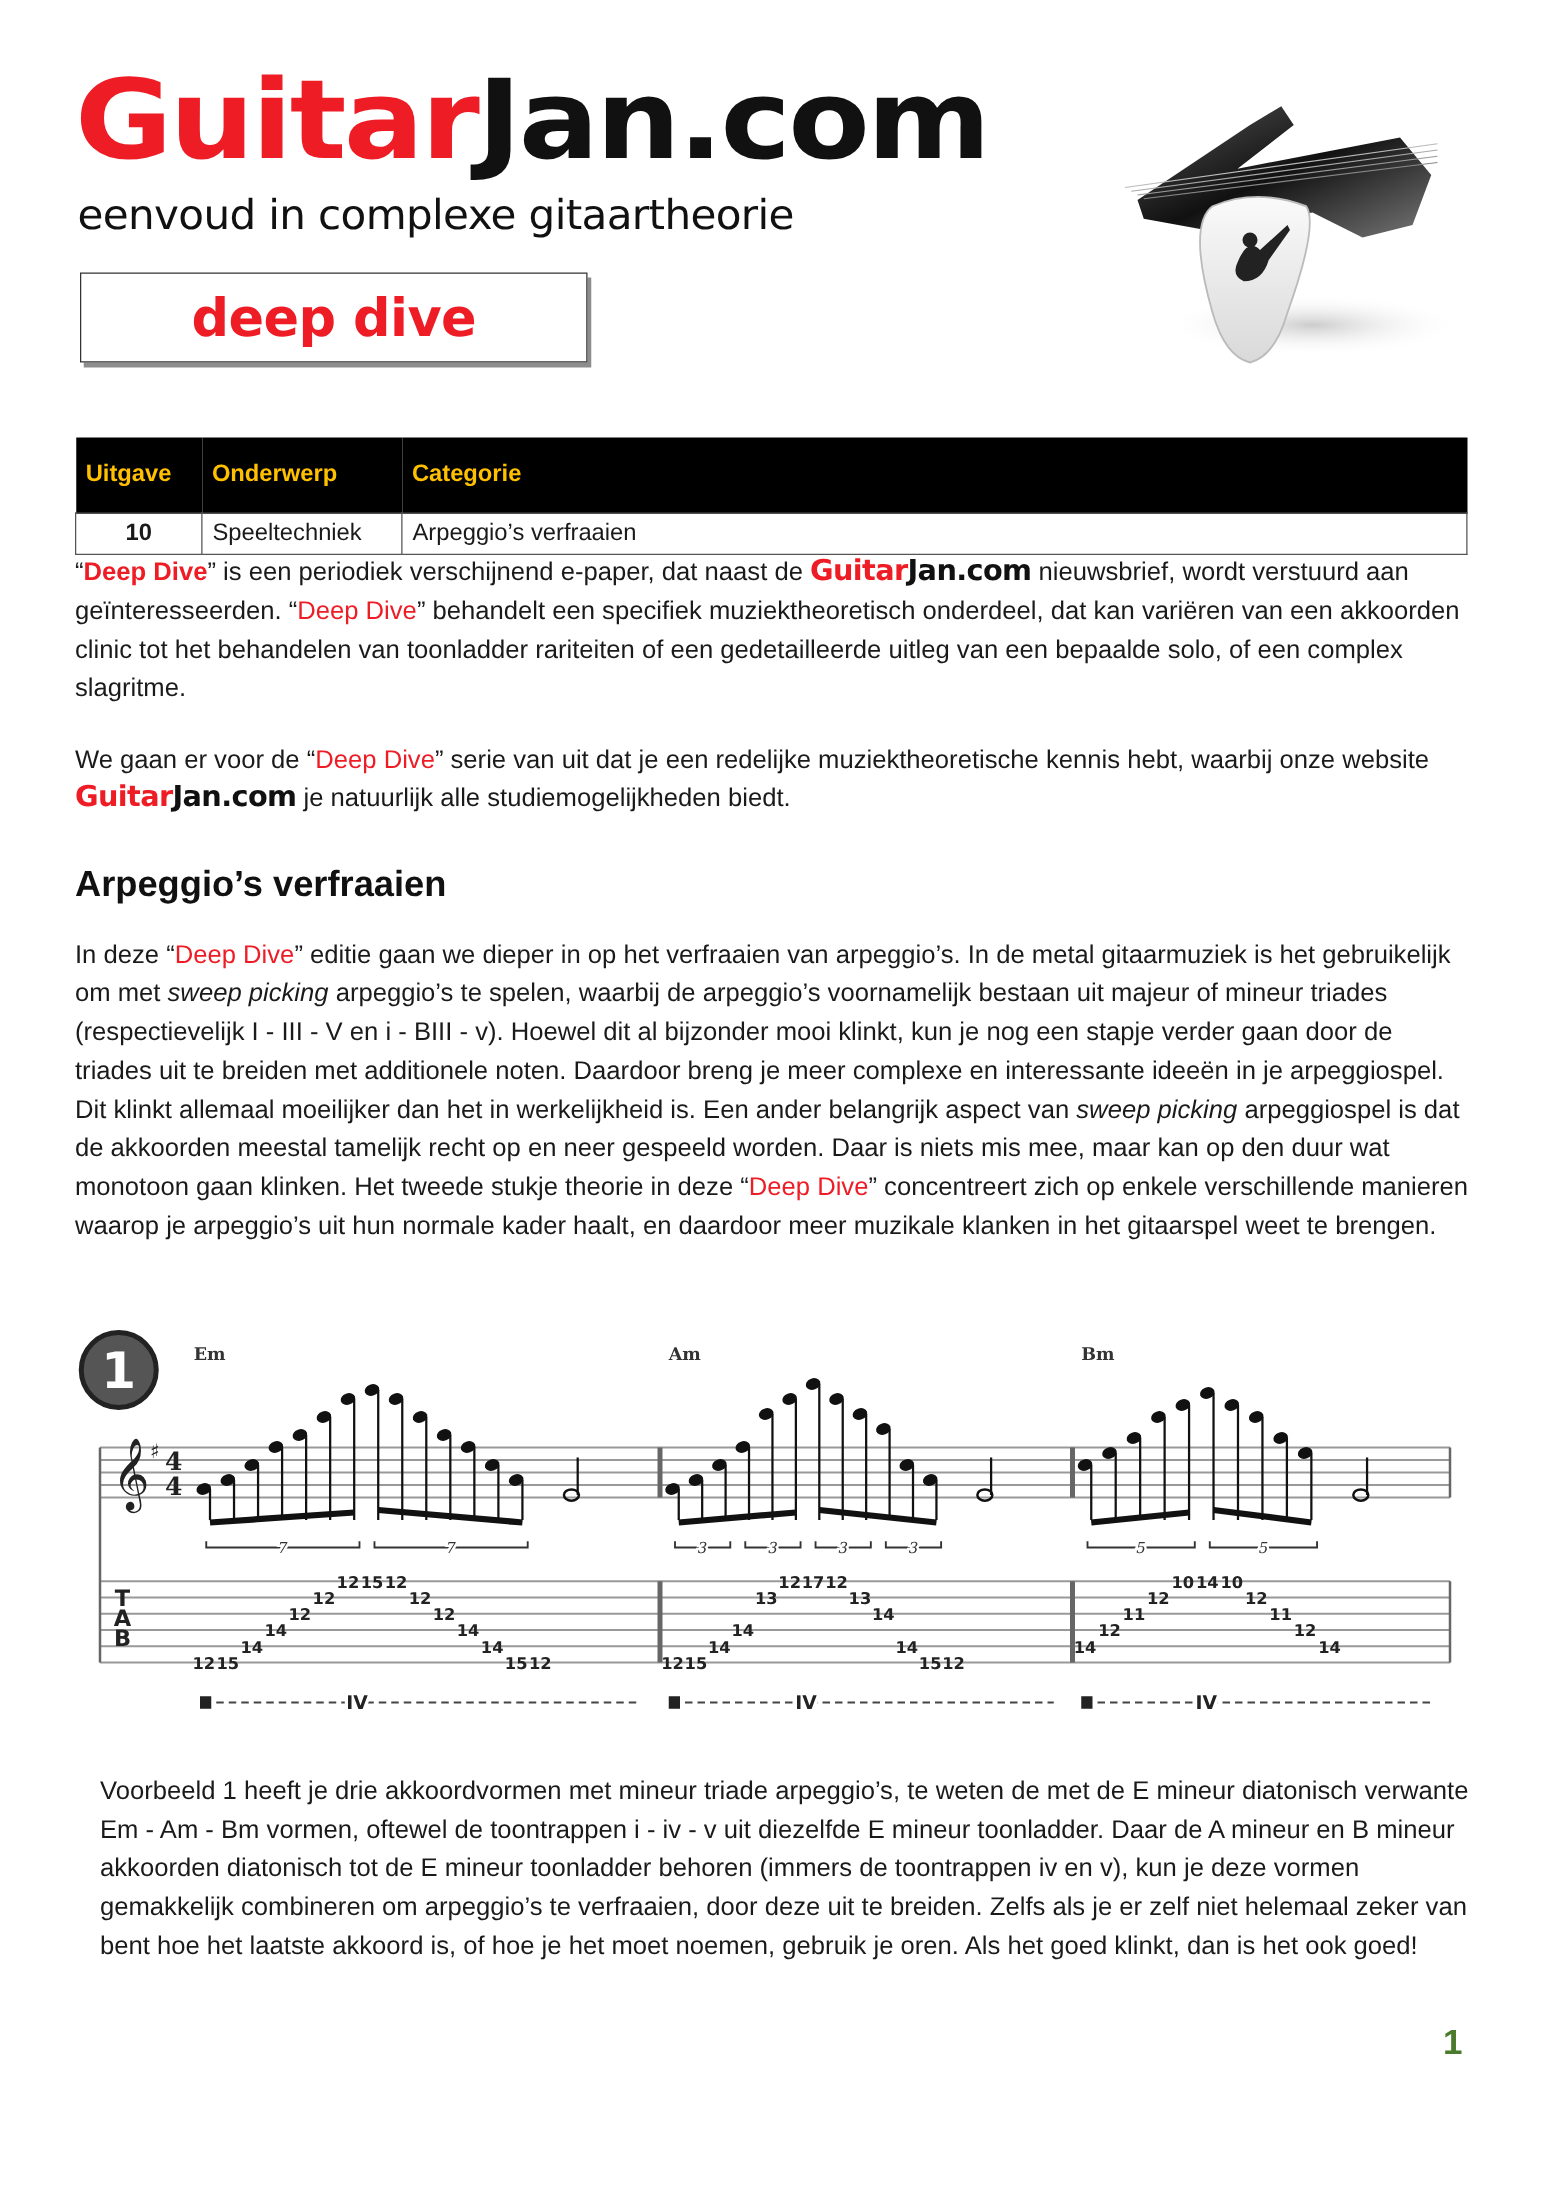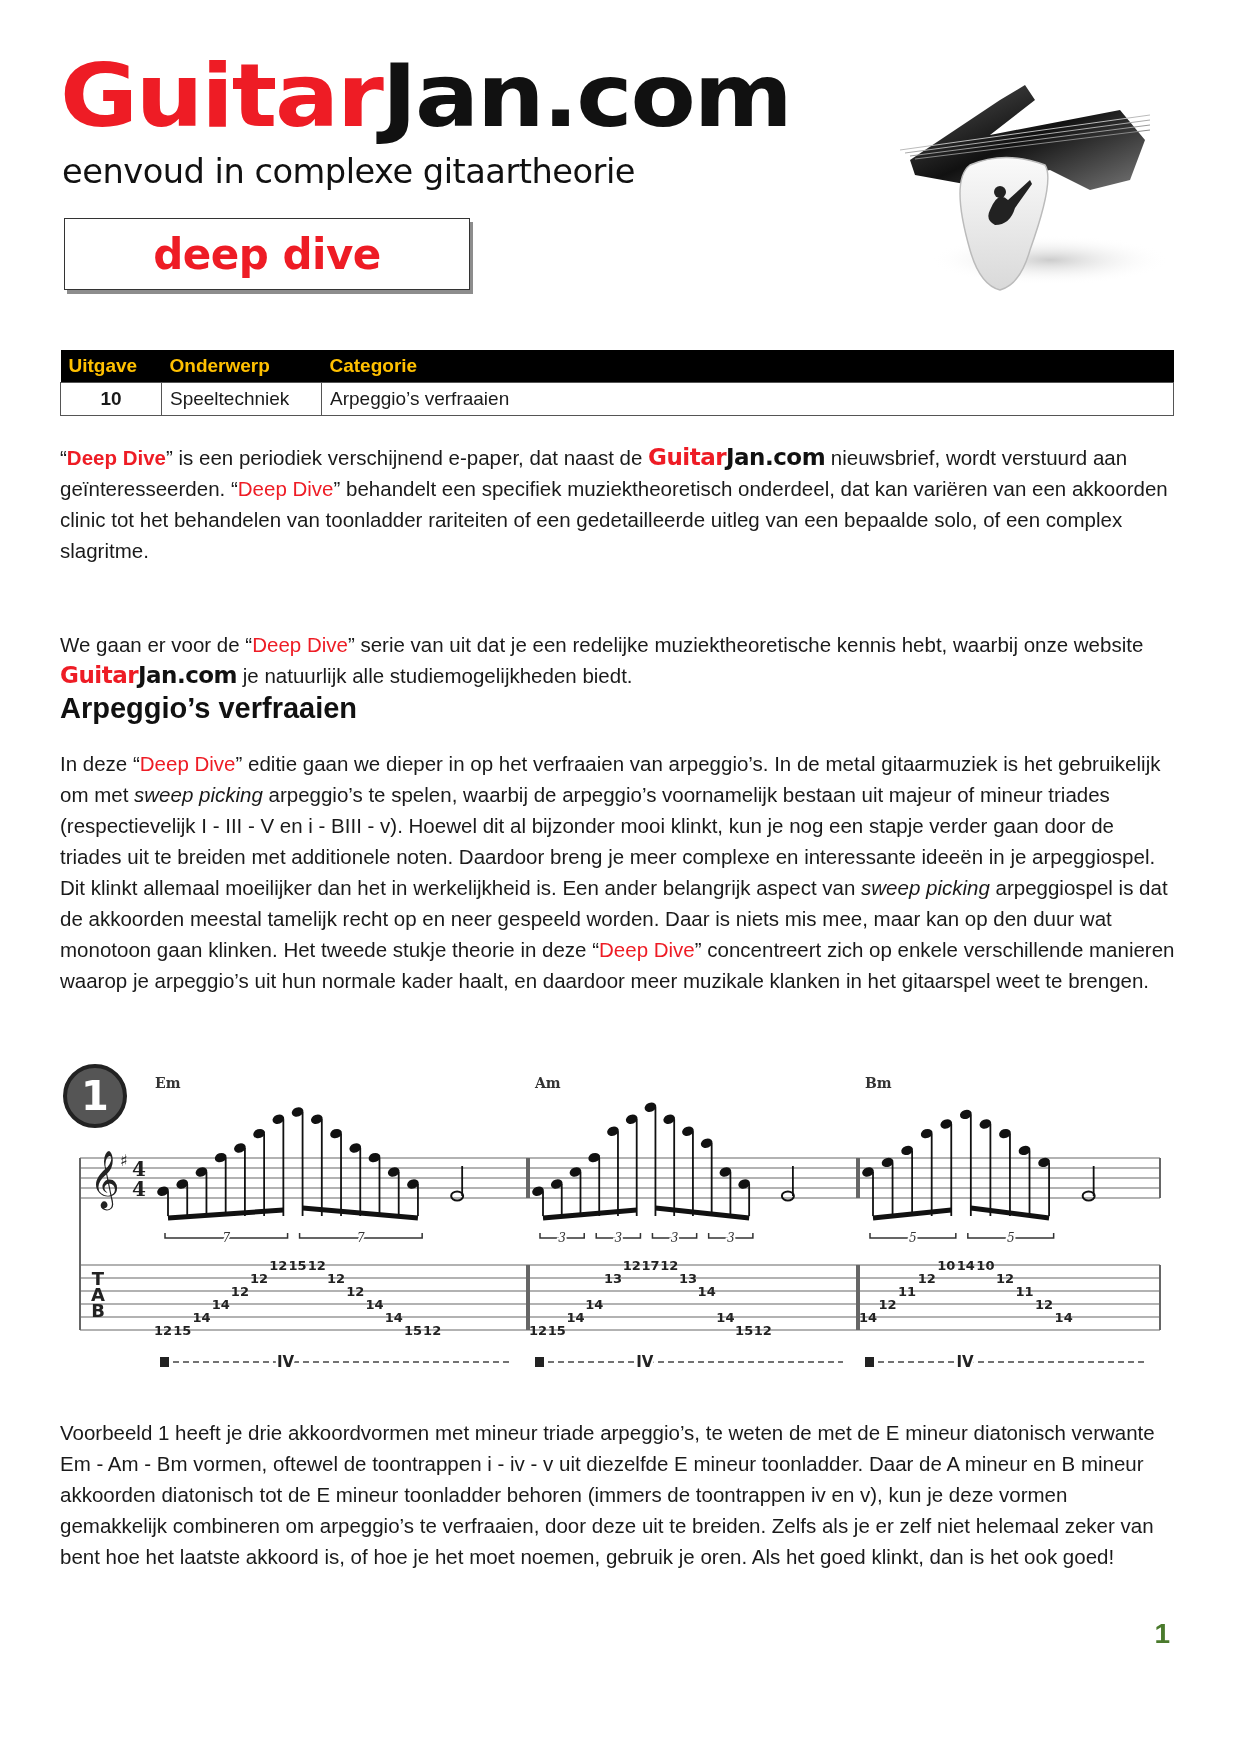--- a/index.html
+++ b/index.html
@@ -15,21 +15,21 @@
   .tagline { left:62px; top:152px; font-family:"DejaVu Sans", sans-serif; font-size:33px; color:#111;
              letter-spacing:-0.5px; transform:scaleX(1.02); transform-origin:left top; }
   .deepdive-box { left:64px; top:218px; width:404px; height:70px; border:1.5px solid #333;
                   background:#fff; box-shadow:3px 4px 0 #8d8d8d; display:flex; align-items:center; justify-content:center; }
   .deepdive-box span { font-family:"DejaVu Sans", sans-serif; color:#ee1c25; font-size:42px; font-weight:bold; letter-spacing:-0.5px; }
 
   .hero { left:880px; top:60px; width:290px; height:270px; }
 
   
   .info-table { left:60px; top:350px; width:1114px; border-collapse:collapse; font-size:19px; }
-  .info-table th { background:#000; color:#ffc000; text-align:left; font-weight:bold; padding:3px 8px; height:26px; }
+  .info-table th { background:#000; color:#ffc000; text-align:left; font-weight:bold; padding:17px 8px; height:26px; }
   .info-table td { border:1px solid #555; padding:3px 8px; height:26px; }
   .info-table td.num { text-align:center; font-weight:bold; }
   .info-table td.bold { font-weight:normal; }
   .info-table th.c1, .info-table td.c1 { width:84px; }
   .info-table th.c2, .info-table td.c2 { width:143px; }
 
   .para { left:60px; width:1120px; font-size:20.5px; line-height:31px; }
   .para p { margin:0; }
   .red-text { color:#ee1c25; }
   .red-bold { color:#ee1c25; font-weight:bold; }
@@ -97,21 +97,21 @@
       <td class="c1 num">10</td>
       <td class="c2 bold">Speeltechniek</td>
       <td>Arpeggio’s verfraaien</td>
     </tr>
   </tbody>
 </table>
 
 <div class="abs para" style="top:442px;">
   <p>“<span class="red-bold">Deep Dive</span>” is een periodiek verschijnend e-paper, dat naast de <span class="brand-inline"><span class="r">Guitar</span><span class="k">Jan.com</span></span> nieuwsbrief, wordt verstuurd aan geïnteresseerden. “<span class="red-text">Deep Dive</span>” behandelt een specifiek muziektheoretisch onderdeel, dat kan variëren van een akkoorden clinic tot het behandelen van toonladder rariteiten of een gedetailleerde uitleg van een bepaalde solo, of een complex slagritme.</p>
 </div>
-<div class="abs para" style="top:629px;">
+<div class="abs para" style="top:592px;">
   <p>We gaan er voor de “<span class="red-text">Deep Dive</span>” serie van uit dat je een redelijke muziektheoretische kennis hebt, waarbij onze website <span class="brand-inline"><span class="r">Guitar</span><span class="k">Jan.com</span></span> je natuurlijk alle studiemogelijkheden biedt.</p>
 </div>
 
 <div class="abs section-title">Arpeggio’s verfraaien</div>
 <div class="abs para" style="top:748px;">
   <p>In deze “<span class="red-text">Deep Dive</span>” editie gaan we dieper in op het verfraaien van arpeggio’s. In de metal gitaarmuziek is het gebruikelijk om met <em>sweep picking</em> arpeggio’s te spelen, waarbij de arpeggio’s voornamelijk bestaan uit majeur of mineur triades (respectievelijk I - III - V en i - BIII - v).  Hoewel dit al bijzonder mooi klinkt, kun je nog een stapje verder gaan door de triades uit te breiden met additionele noten. Daardoor breng je meer complexe en interessante ideeën in je arpeggiospel. Dit klinkt allemaal moeilijker dan het in werkelijkheid is. Een ander belangrijk aspect van <em>sweep picking</em> arpeggiospel is dat de akkoorden meestal tamelijk recht op en neer gespeeld worden. Daar is niets mis mee, maar kan op den duur wat monotoon gaan klinken. Het tweede stukje theorie in deze “<span class="red-text">Deep Dive</span>” concentreert zich op enkele verschillende manieren waarop je arpeggio’s uit hun normale kader haalt, en daardoor meer muzikale klanken in het gitaarspel weet te brengen.</p>
 </div>
 
 <svg class="abs notation" id="notation" viewBox="0 0 1115 330">
     <circle cx="35" cy="36" r="30" fill="#555" stroke="#222" stroke-width="4"></circle>
@@ -287,17 +287,17 @@
     <line x1="910.8260869565217" y1="148" x2="989.0869565217391" y2="158" stroke="#111" stroke-width="5"></line>
     <path d="M810 173 v5 H895.8260869565217 v-5" fill="none" stroke="#333" stroke-width="1.5"></path>
     <text x="852.9130434782609" y="182" text-anchor="middle" font-size="12" font-style="italic" fill="#333" font-family="DejaVu Serif, serif" paint-order="stroke" stroke="#fff" stroke-width="4">5</text>
     <path d="M907.8260869565217 173 v5 H993.6521739130435 v-5" fill="none" stroke="#333" stroke-width="1.5"></path>
     <text x="950.7391304347826" y="182" text-anchor="middle" font-size="12" font-style="italic" fill="#333" font-family="DejaVu Serif, serif" paint-order="stroke" stroke="#fff" stroke-width="4">5</text>
     <rect x="805" y="297" width="9" height="10" fill="#222"></rect>
     <line x1="818" y1="302" x2="1085" y2="302" stroke="#444" stroke-width="1.5" stroke-dasharray="6 4"></line>
     <text x="905" y="307" text-anchor="middle" font-size="15" font-weight="bold" fill="#222" font-family="DejaVu Sans, sans-serif" paint-order="stroke" stroke="#fff" stroke-width="5">IV</text>
   </svg>
 
-<div class="abs para" style="top:1417px;">
+<div class="abs para" style="top:1417px;margin-left:20px;">
   <p>Voorbeeld 1 heeft je drie akkoordvormen met mineur triade arpeggio’s, te weten de met de E mineur diatonisch verwante Em - Am - Bm vormen, oftewel de toontrappen i - iv - v uit diezelfde E mineur toonladder. Daar de A mineur en B mineur akkoorden diatonisch tot de E mineur toonladder behoren (immers de toontrappen iv en v), kun je deze vormen gemakkelijk combineren om arpeggio’s te verfraaien, door deze uit te breiden. Zelfs als je er zelf niet helemaal zeker van bent hoe het laatste akkoord is, of hoe je het moet noemen, gebruik je oren. Als het goed klinkt, dan is het ook goed!</p>
 </div>
 
 <div class="abs page-num">1</div>
 
 </body></html>

